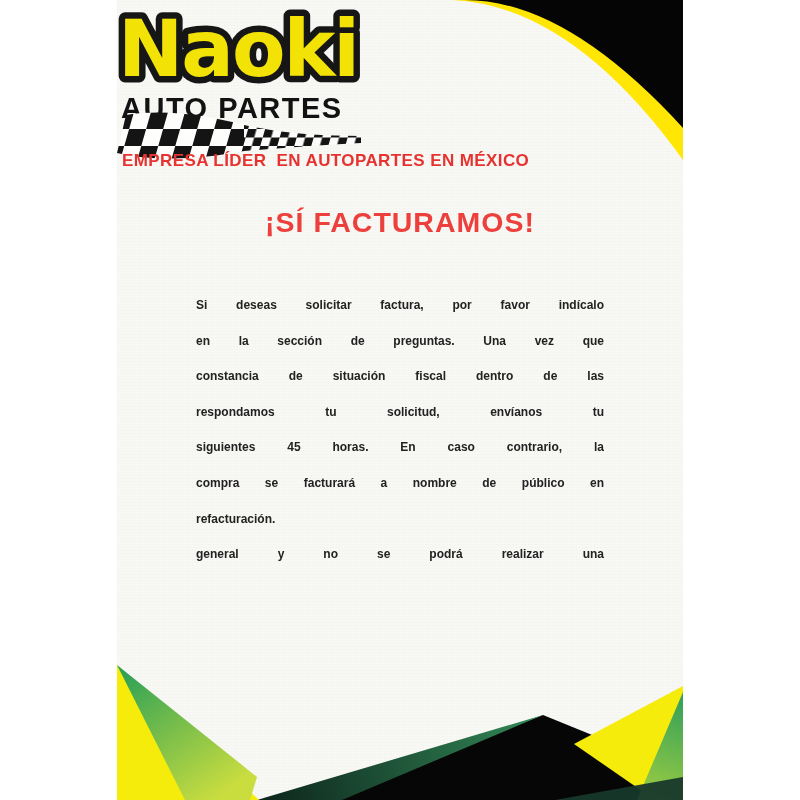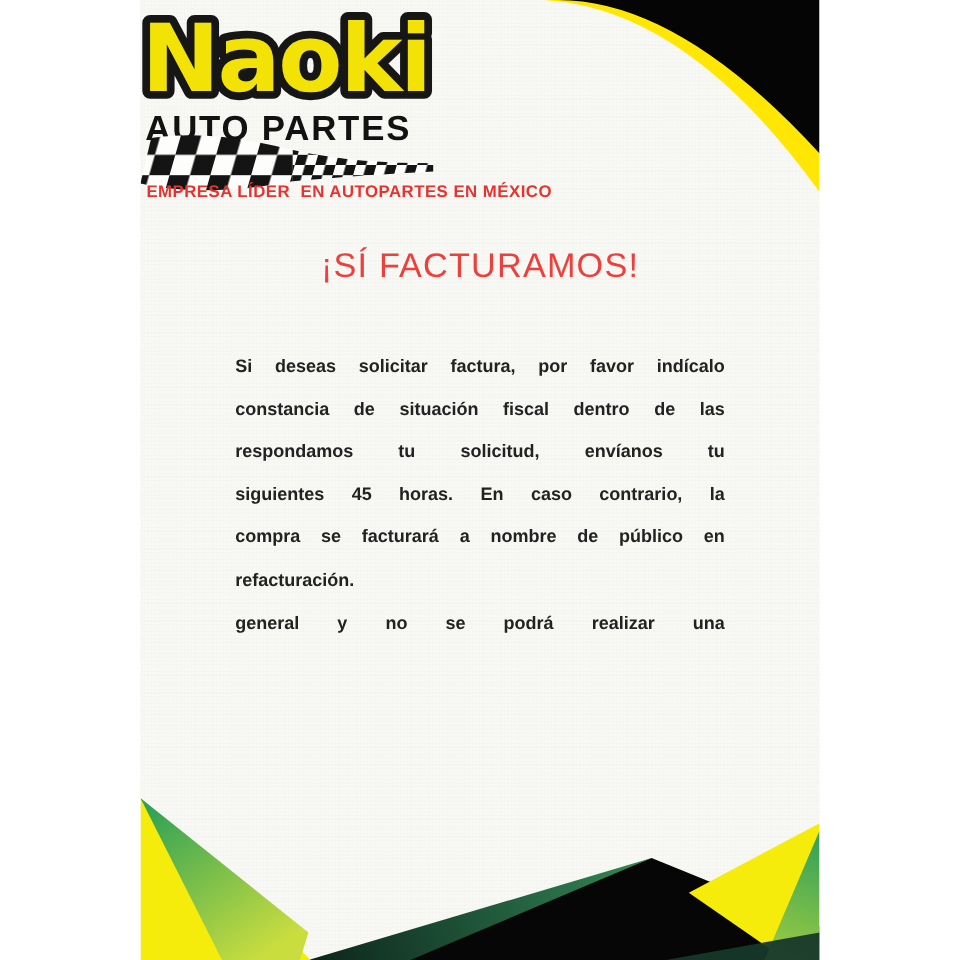--- a/index.html
+++ b/index.html
@@ -27,33 +27,33 @@
     stroke-linejoin: round; paint-order: stroke;
   }
   .logo-sub {
     position: absolute; left: 4px; top: 92px;
     font-size: 29px; font-weight: 700; letter-spacing: 1.5px;
     color: #121212; white-space: pre;
   }
   .flag-svg { position: absolute; left: 0; top: 112px; width: 245px; height: 52px; }
   .tagline {
     position: absolute; left: 5px; top: 151px;
-    font-size: 14px; font-weight: 700; letter-spacing: 0.4px;
+    font-size: 17px; font-weight: 700; letter-spacing: 0.4px;
     color: #e73330; white-space: pre;
   }
   .title {
     position: absolute; left: 0; top: 206px; width: 566px; margin: 0;
     text-align: center;
-    font-size: 28.5px; font-weight: 400; letter-spacing: 1px;
+    font-size: 28.5px; font-weight: 700; letter-spacing: 1px;
     color: #ed3f3b;
   }
   .body-text { position: absolute; left: 79px; top: 288px; width: 408px; }
   .body-text .line {
     margin: 0;
-    font-size: 15px; font-weight: 700; color: #222222;
+    font-size: 12px; font-weight: 700; color: #222222;
     line-height: 35.6px; white-space: nowrap;
     text-align: justify; text-align-last: justify;
     overflow: hidden;
   }
   .body-text .line.last { text-align-last: left; }
   .bottom-deco { position: absolute; left: 0; bottom: 0; width: 566px; height: 240px; display: block; }
 </style>
 </head>
 <body>
 
@@ -86,20 +86,21 @@
       <path d="M9,3 C48,-3 88,3 127,13 L127,39 C85,47 38,50 0,41 Z" fill="url(#chkA)"></path>
       <path d="M127,13 C168,22 205,24 244,24 L244,31 C203,33 165,36 127,39 Z" fill="url(#chkB)"></path>
     </svg>
 
     <div class="tagline">EMPRESA LÍDER  EN AUTOPARTES EN MÉXICO</div>
 
     <h1 class="title">¡SÍ FACTURAMOS!</h1>
 
     <div class="body-text">
       <p class="line">Si deseas solicitar factura, por favor indícalo</p>
+      <p class="line">en la sección de preguntas. Una vez que</p>
       <p class="line">constancia de situación fiscal dentro de las</p>
       <p class="line">respondamos tu solicitud, envíanos tu</p>
       <p class="line">siguientes 45 horas. En caso contrario, la</p>
       <p class="line">compra se facturará a nombre de público en</p>
       <p class="line last">refacturación.</p>
       <p class="line">general y no se podrá realizar una</p>
     </div>
 
     <svg class="bottom-deco" viewBox="0 0 566 240" aria-hidden="true">
       <defs>

